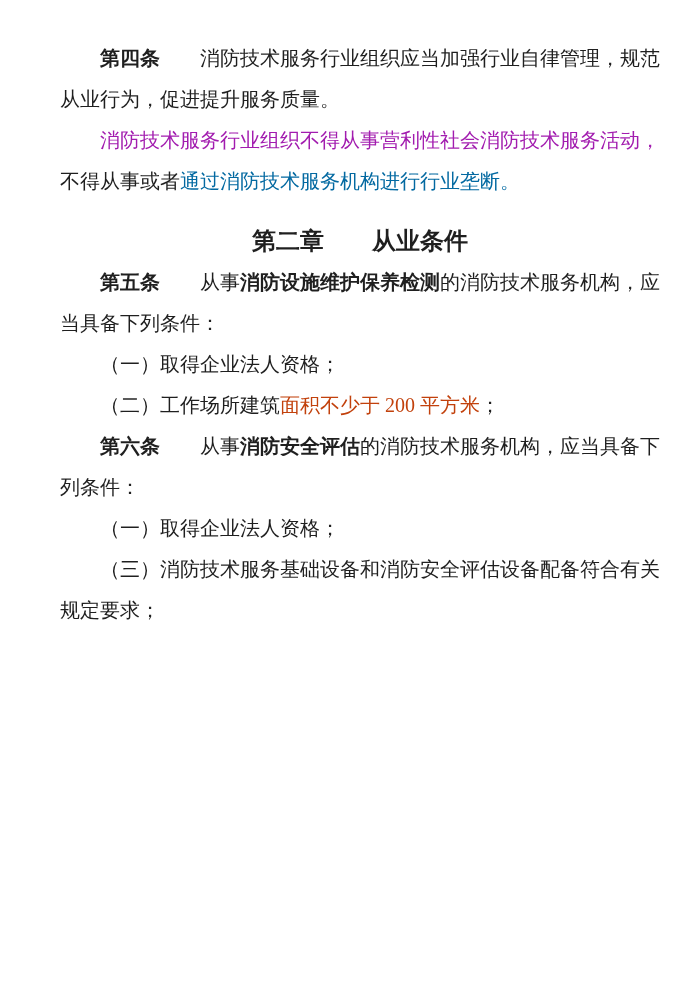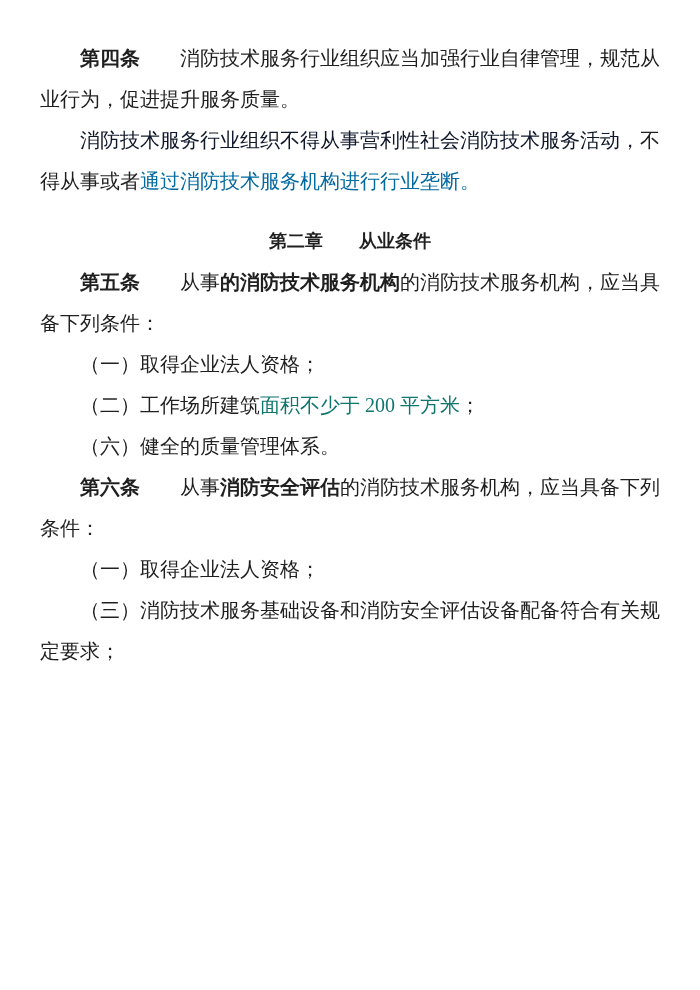--- a/index.html
+++ b/index.html
@@ -7,54 +7,53 @@
     padding: 0;
     background: #ffffff;
   }
   .page {
     position: relative;
     width: 700px;
     height: 990px;
     margin: 0 auto;
     background: #ffffff;
     box-sizing: border-box;
-    padding: 38px 40px 0 40px;
+    padding: 38px 40px 0 60px;
     font-family: "Liberation Serif", "DejaVu Serif", serif;
     color: #1f1f1f;
     overflow: hidden;
   }
   p.para {
     margin: 0;
     font-size: 20px;
     line-height: 41px;
     text-align: justify;
     text-indent: 2em;
     word-break: break-all;
   }
   p.heading {
     margin: 18px 0 0 0;
-    font-size: 18px;
+    font-size: 24px;
     line-height: 42px;
     text-align: center;
     font-weight: bold;
     text-indent: 0;
   }
   .bold {
     font-weight: bold;
   }
 </style>
 </head>
 <body>
 
 <div class="page">
   <div id="doc" style="color: rgb(31, 31, 31);">
       <p class="para"><span class="bold">第四条</span><span>　　消防技术服务行业组织应当加强行业自律管理，规范从业行为，促进提升服务质量。</span></p>
-      <p class="para"><span style="color: #0f172a;">消防技术服务行业组织不得从事营利性社会消防技术服务活动，</span><span>不得从事或者</span><span style="color: #0369a1;">通过消防技术服务机构进行行业垄断。</span></p>
+      <p class="para"><span style="color: #a21caf;">消防技术服务行业组织不得从事营利性社会消防技术服务活动，</span><span>不得从事或者</span><span style="color: #0369a1;">通过消防技术服务机构进行行业垄断。</span></p>
       <p class="heading"><span class="bold">第二章　　从业条件</span></p>
-      <p class="para"><span class="bold">第五条</span><span>　　从事</span><span class="bold">的消防技术服务机构</span><span>的消防技术服务机构，应当具备下列条件：</span></p>
+      <p class="para"><span class="bold">第五条</span><span>　　从事</span><span class="bold">消防设施维护保养检测</span><span>的消防技术服务机构，应当具备下列条件：</span></p>
       <p class="para"><span>（一）取得企业法人资格；</span></p>
-      <p class="para"><span>（二）工作场所建筑</span><span style="color: #0f766e;">面积不少于 200 平方米</span><span>；</span></p>
-      <p class="para"><span>（六）健全的质量管理体系。</span></p>
+      <p class="para"><span>（二）工作场所建筑</span><span style="color: #c2410c;">面积不少于 200 平方米</span><span>；</span></p>
       <p class="para"><span class="bold">第六条</span><span>　　从事</span><span class="bold">消防安全评估</span><span>的消防技术服务机构，应当具备下列条件：</span></p>
       <p class="para"><span>（一）取得企业法人资格；</span></p>
       <p class="para"><span>（三）消防技术服务基础设备和消防安全评估设备配备符合有关规定要求；</span></p>
     </div>
 </div>
 
 </body></html>

